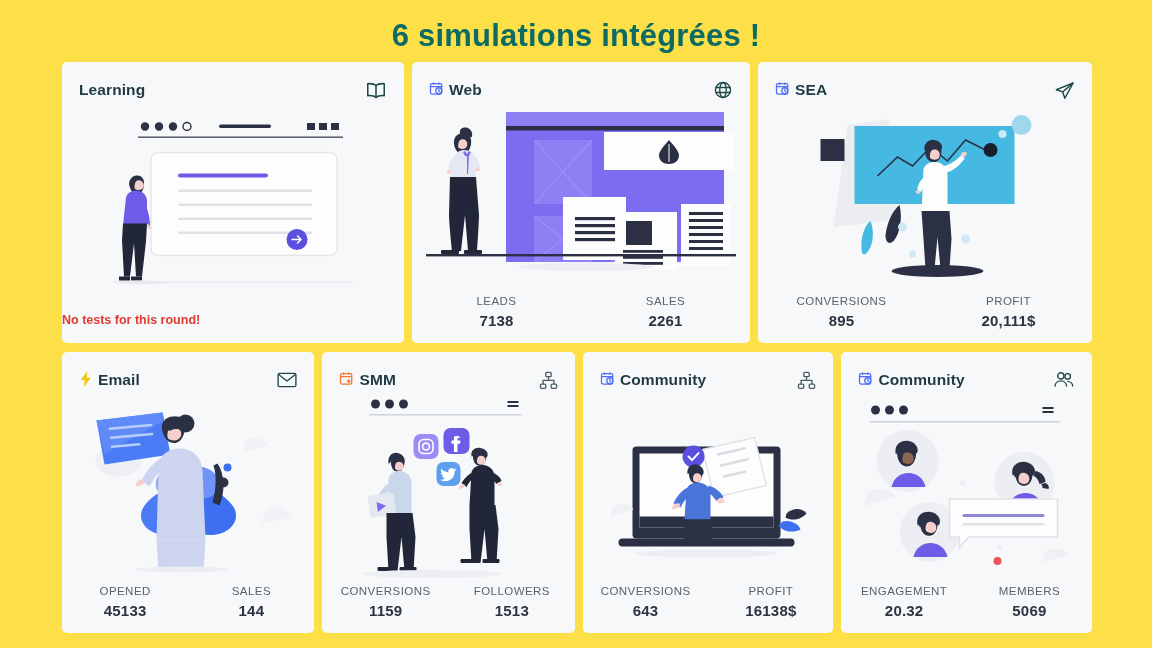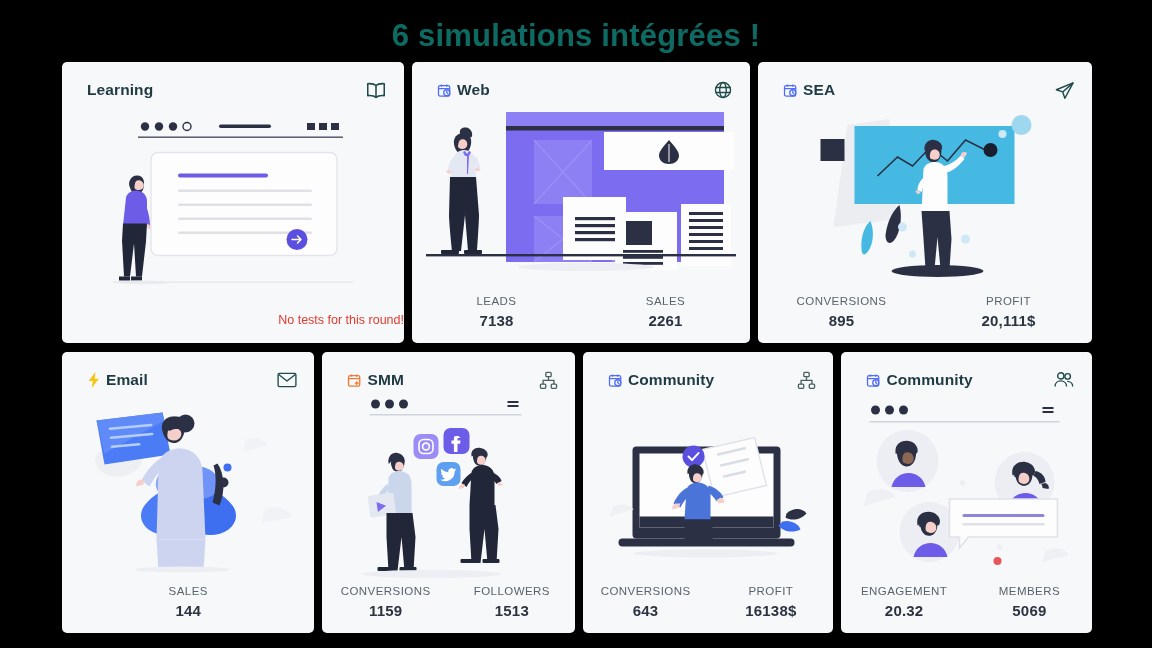--- a/index.html
+++ b/index.html
@@ -2,21 +2,21 @@
 <html><head>
 <meta charset="utf-8">
 <style>
   * { box-sizing: border-box; margin: 0; padding: 0; }
   html, body {
     width: 1152px; height: 648px;
     background: #fbfbfc;
     font-family: "Liberation Sans", sans-serif;
     overflow: hidden;
   }
-  .page { position: relative; width: 1152px; height: 648px; background:#000000; }
+  .page { position: relative; width: 1152px; height: 648px; background:#fde047; }
 
   .page-title {
     text-align: center;
     color: #0d6b63;
     font-size: 31px;
     font-weight: bold;
     letter-spacing: 0.2px;
     padding-top: 14px;
     height: 58px;
     line-height: 44px;
@@ -47,21 +47,21 @@
   .card.community  { width: 253px; height: 281px; }
 
   .card-head {
     display: flex; align-items: center;
     justify-content: space-between;
     padding: 16px 17px 0 17px;
     height: 40px;
     flex: 0 0 auto;
     position: relative; z-index: 3;
   }
-  .head-left { display: flex; align-items: center; gap: 5px; margin-left: 8px; }
+  .head-left { display: flex; align-items: flex-start; gap: 5px; }
   .card-title {
     font-size: 15.5px;
     font-weight: bold;
     color: #1f3a42;
     letter-spacing: 0.1px;
   }
   .head-icon svg { display:block; }
 
   .illus {
     flex: 1 1 auto;
@@ -83,24 +83,24 @@
     letter-spacing: 0.45px;
     margin-bottom: 5px;
   }
   .metric .value {
     font-size: 15px;
     font-weight: bold;
     color: #2b3440;
     letter-spacing: 0.2px;
   }
   .notice {
-    text-align: right;
+    text-align: left;
     color: #e03b2e;
     font-size: 12.5px;
-    font-weight: normal;
+    font-weight: bold;
     padding-bottom: 16px;
     position: relative; z-index: 3;
   }
 </style>
 </head>
 <body>
 
 <div class="page">
 
   <div class="page-title">6 simulations intégrées !</div>
@@ -351,20 +351,24 @@
             <path d="M93 55c-8 4-17 14-22 24l8 6c5-9 11-17 16-20z" fill="#ccd4f0"></path>
             <path d="M69 78c-3 2-4 5-3 7l7-2c0-2 .6-3.4 1.6-4z" fill="#f6cfcb"></path>
             <path d="M86 138h49l-2 30H88z" fill="#ccd4f0"></path>
             <ellipse cx="112" cy="168" rx="48" ry="3" fill="#eceef3"></ellipse>
             <path d="M175 38c10-4 20 0 22 6l-24 6z" fill="#eef0f4" opacity=".8"></path>
             <path d="M195 108c12-6 24 0 26 8l-30 6z" fill="#eef0f4" opacity=".8"></path>
           </svg>
         </div>
         <div class="metrics">
           <div class="metric">
+            <div class="label">OPENED</div>
+            <div class="value">45133</div>
+          </div>
+          <div class="metric">
             <div class="label">SALES</div>
             <div class="value">144</div>
           </div>
         </div>
       </div>
 
       <div class="card smm">
         <div class="card-head">
           <div class="head-left">
             <span class="head-icon">

